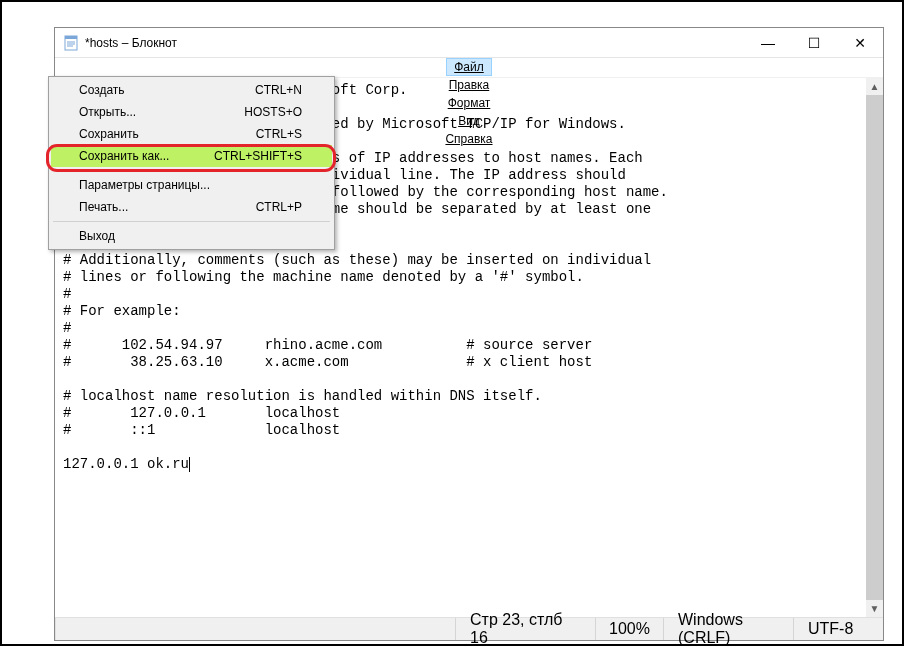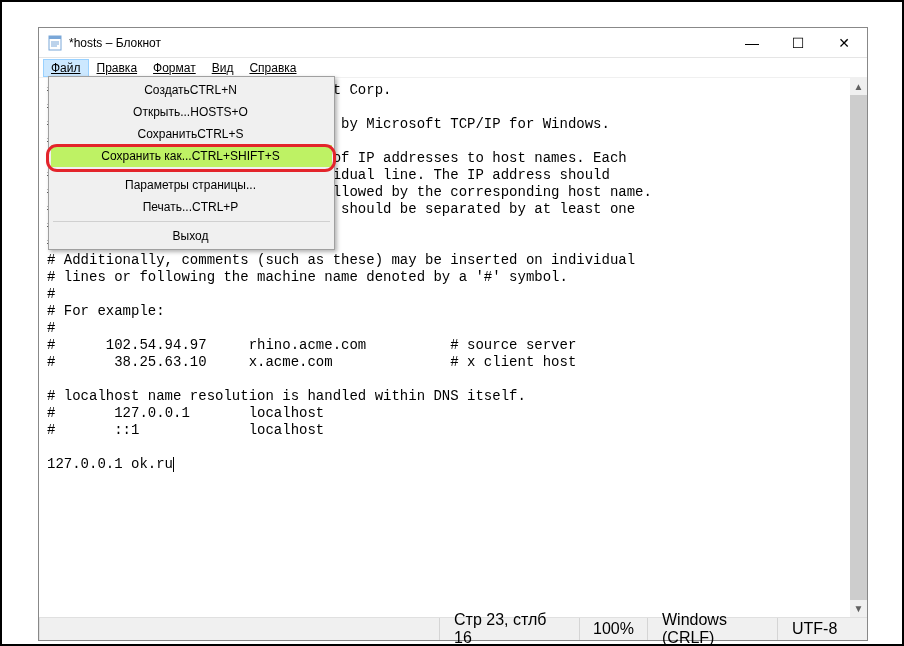--- a/index.html
+++ b/index.html
@@ -1,29 +1,29 @@
 <!DOCTYPE html>
 <html><head>
 <meta charset="utf-8">
 <style>
   * { box-sizing: border-box; margin: 0; padding: 0; }
   html, body { width: 904px; height: 646px; font-family: "Segoe UI", Tahoma, sans-serif; font-size: 12px; background: #000; }
   .outer-border { width: 904px; height: 646px; border: 2px solid #000; background: #fff; position: relative; overflow: hidden; }
-  .window { position: absolute; left: 36px; top: 25px; width: 830px; height: 614px; background: #fff; border: 1px solid #888; display: flex; flex-direction: column; }
+  .window { position: absolute; left: 52px; top: 25px; width: 830px; height: 614px; background: #fff; border: 1px solid #888; display: flex; flex-direction: column; }
   .titlebar { height: 30px; display: flex; align-items: center; justify-content: space-between; border-bottom: 1px solid #e5e5e5; }
   .title-left { display: flex; align-items: center; gap: 6px; padding-left: 8px; }
   .title-text { color: #000; }
   .win-controls { display: flex; height: 100%; }
   .win-btn { width: 46px; display: flex; align-items: center; justify-content: center; color: #000; font-size: 14px; }
-  .menubar { height: 20px; display: flex; align-items: center; gap: 0; padding: 0 4px; border-bottom: 1px solid #f0f0f0; position: relative; }
+  .menubar { height: 20px; display: flex; align-items: center; gap: 0; padding: 0 4px; border-bottom: 1px solid #f0f0f0; position: relative; flex-direction: column; }
   .menu-item { padding: 2px 8px; cursor: default; }
   .menu-item span { text-decoration: underline; text-decoration-thickness: 1px; }
   .menu-item.open { background: #cce8ff; border: 1px solid #99d1ff; padding: 1px 7px; }
   .dropdown { position: absolute; left: 46px; top: 74px; width: 287px; background: #f0f0f0; border: 1px solid #a0a0a0; box-shadow: 2px 2px 4px rgba(0,0,0,.3); z-index: 20; padding: 2px; }
-  .dd-item { display: flex; justify-content: center; align-items: center; height: 22px; padding: 0 30px 0 28px; cursor: default; color: #000; position: relative; }
+  .dd-item { display: flex; justify-content: space-between; align-items: center; height: 22px; padding: 0 30px 0 28px; cursor: default; color: #000; position: relative; }
   .dd-item .lbl, .dd-item .sc { font-size: 12px; }
   .dd-item.hover { background: #bef264; }
   .dd-sep { height: 1px; background: #d0d0d0; margin: 3px 2px; }
   .highlight-ring { position: absolute; border: 3px solid #e3242b; border-radius: 11px; pointer-events: none; z-index: 30; }
   .content { flex: 1; position: relative; overflow: hidden; }
   .text-area { position: absolute; inset: 0 17px 0 0; padding: 4px 6px 4px 8px; font-family: Consolas, "Courier New", monospace; font-size: 14px; line-height: 17px; white-space: pre; color: #000; }
   .caret { display: inline-block; width: 0; border-left: 1px solid #000; height: 15px; vertical-align: text-bottom; }
   .vscroll { position: absolute; right: 0; top: 0; bottom: 0; width: 17px; background: #f0f0f0; display: flex; flex-direction: column; }
   .vscroll .arrow { height: 17px; display: flex; align-items: center; justify-content: center; color: #606060; font-size: 10px; }
   .vscroll .track { flex: 1; position: relative; }

